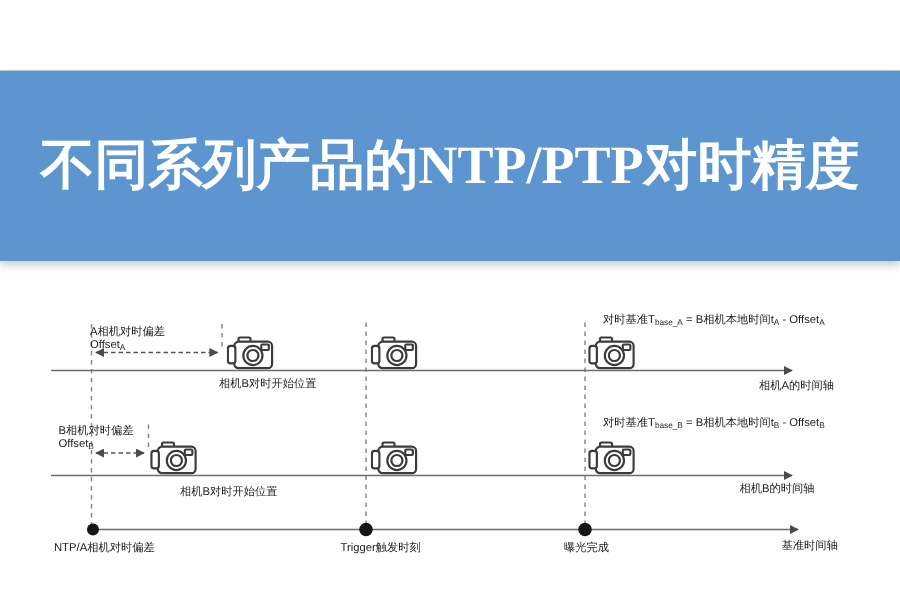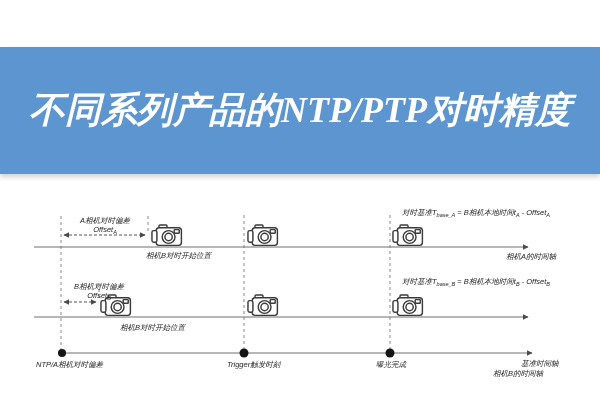--- a/index.html
+++ b/index.html
@@ -1,28 +1,28 @@
 <!DOCTYPE html>
 <html><head>
 <meta charset="utf-8">
 <style>
   * { margin:0; padding:0; box-sizing:border-box; }
   html,body { width:600px; height:400px; background:#ffffff; overflow:hidden; }
   .page { position:relative; width:600px; height:400px; background:#ffffff;
-          font-family:"Liberation Sans", sans-serif;font-style:italic; }
+          font-family:"Liberation Sans", sans-serif; }
   .banner { position:absolute; left:0; top:47px; width:600px; height:127px;
             background:#5c95cf; display:flex; align-items:center; justify-content:center;
             box-shadow:0 3px 5px rgba(0,0,0,0.18); }
   .banner h1 { font-family:"Liberation Serif","DejaVu Serif",serif; font-weight:bold;
                font-size:36px; color:#ffffff; white-space:nowrap; }
   .diagram { position:absolute; left:0; top:0; width:600px; height:400px; }
   svg.canvas { position:absolute; left:0; top:0; }
   .lbl { position:absolute; font-size:7.5px; line-height:9px; color:#1c1c1c;
          white-space:nowrap; }
-  .center { text-align:center; }
+  .center { text-align:left; }
   .lbl sub { font-size:5.5px; vertical-align:-1.5px; }
   .axis { stroke:#6e6e6e; stroke-width:1; fill:none; }
   .dashv { stroke:#8a8a8a; stroke-width:1; stroke-dasharray:3 3; fill:none; }
   .dashArrow { stroke:#555555; stroke-width:1; stroke-dasharray:3 2; fill:none; }
 </style>
 </head>
 <body>
 
 <div class="page">
 
@@ -77,27 +77,27 @@
     </svg>
 
     <div class="lbl center" style="left:60px; top:216px; width:90px;">
       <div>A相机对时偏差</div>
       <div><span>Offset</span><sub>A</sub></div>
     </div>
     <div class="lbl" style="left:146px; top:251px;">相机B对时开始位置</div>
     <div class="lbl" style="left:402px; top:208px;"><span>对时基准T</span><sub>base_A</sub><span> = B相机本地时间t</span><sub>A</sub><span> - Offset</span><sub>A</sub></div>
     <div class="lbl" style="left:506px; top:252px;">相机A的时间轴</div>
 
-    <div class="lbl center" style="left:54px; top:282px; width:90px;">
+    <div class="lbl center" style="left:39px; top:282px; width:90px;">
       <div>B相机对时偏差</div>
       <div><span>Offset</span><sub>B</sub></div>
     </div>
     <div class="lbl" style="left:96px; top:323px;margin-left:24px;">相机B对时开始位置</div>
     <div class="lbl" style="left:402px; top:277px;"><span>对时基准T</span><sub>base_B</sub><span> = B相机本地时间t</span><sub>B</sub><span> - Offset</span><sub>B</sub></div>
-    <div class="lbl" style="left:493px; top:321px;margin-top:48px;">相机B的时间轴</div>
+    <div class="lbl" style="left:493px; top:321px;">相机B的时间轴</div>
 
     <div class="lbl" style="left:36px; top:360px;">NTP/A相机对时偏差</div>
     <div class="lbl" style="left:227px; top:360px;">Trigger触发时刻</div>
     <div class="lbl" style="left:376px; top:360px;">曝光完成</div>
     <div class="lbl" style="left:501px; top:359px;margin-left:20px;">基准时间轴</div>
 
   </div>
 </div>
 
 </body></html>

